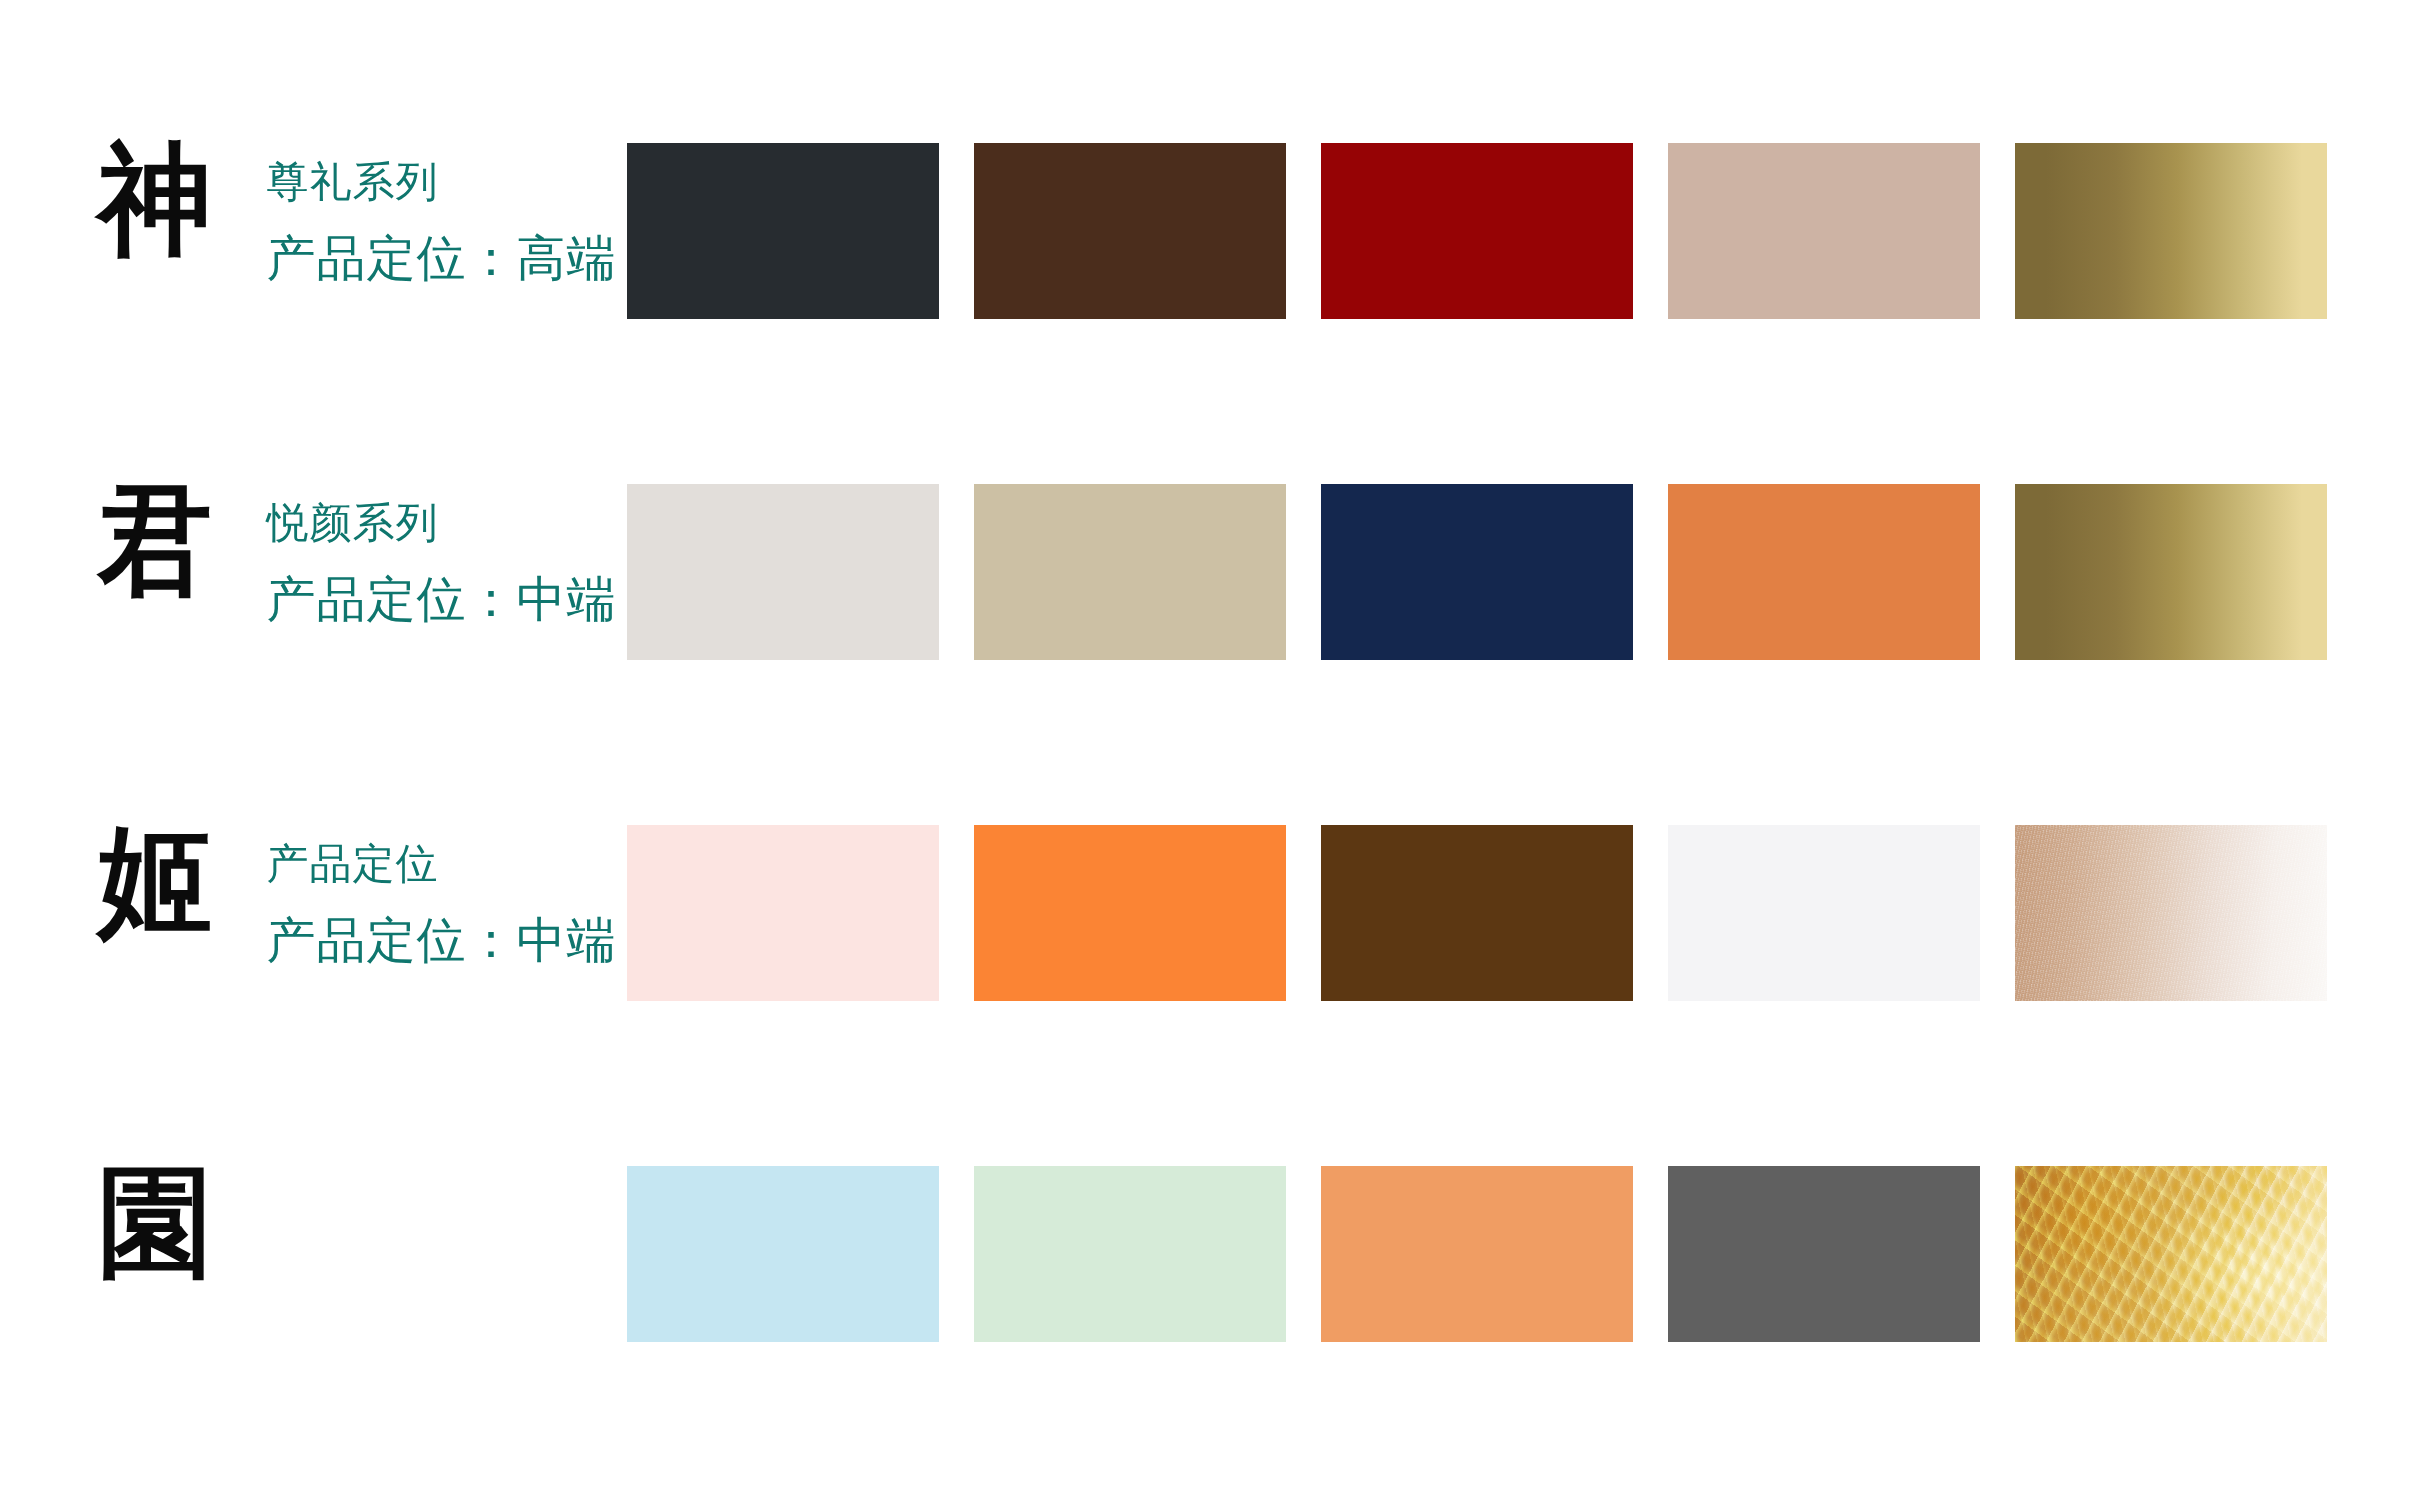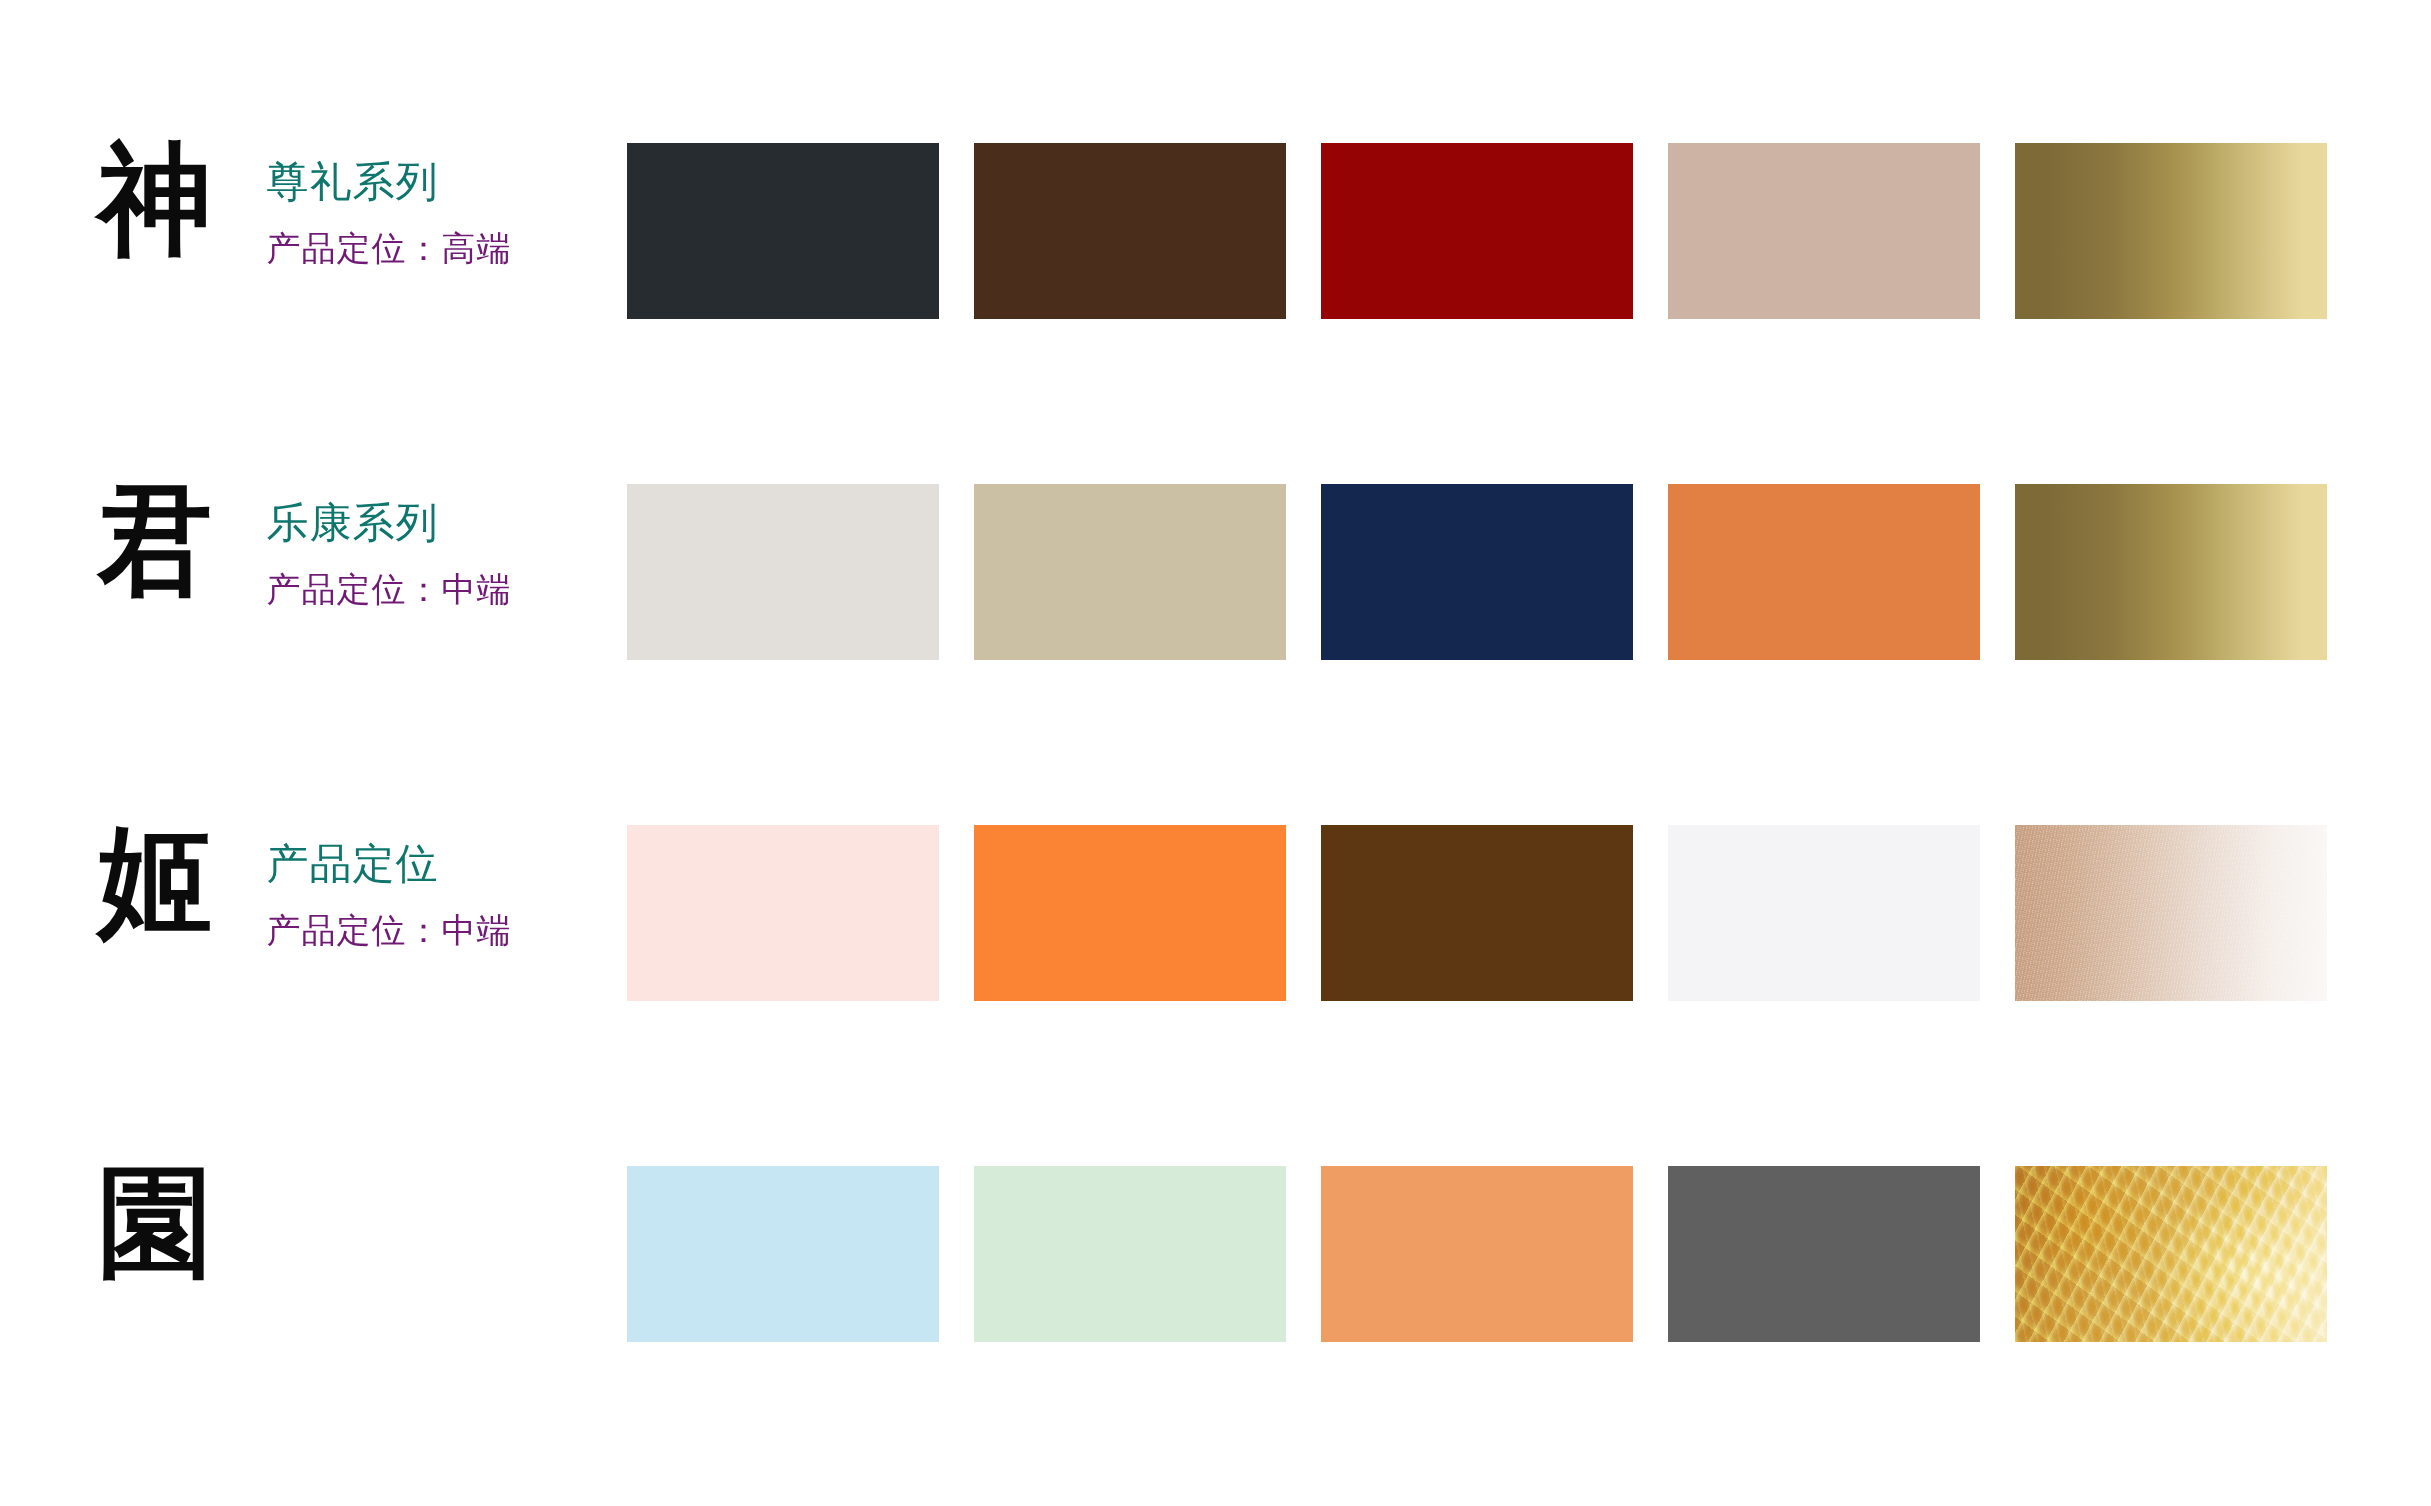--- a/index.html
+++ b/index.html
@@ -60,23 +60,23 @@
     font-family: "DejaVu Serif", "Liberation Serif", serif;
     font-size: 42px;
     line-height: 1.38;
     color: #0f766e;
     letter-spacing: 1px;
     white-space: nowrap;
   }
 
   .series-tier {
     font-family: "DejaVu Serif", "Liberation Serif", serif;
-    font-size: 34px;
+    font-size: 49px;
     line-height: 1.38;
-    color: #701a75;
+    color: #0f766e;
     letter-spacing: 1px;
     white-space: nowrap;
     margin-top: 13.7px;
   }
 
   
   .swatch-strip {
     display: flex;
     gap: 35px;
     padding-top: 27.4px;
@@ -154,21 +154,21 @@
         <div class="swatch" style="background: rgb(75, 45, 28);"><span></span></div>
         <div class="swatch" style="background: rgb(150, 3, 5);"><span></span></div>
         <div class="swatch" style="background: rgb(205, 179, 164);"><span></span></div>
         <div class="swatch" style="background: linear-gradient(90deg, rgb(125, 106, 55) 0%, rgb(125, 106, 55) 10%, rgb(141, 120, 64) 32%, rgb(168, 147, 79) 52%, rgb(200, 183, 117) 72%, rgb(233, 216, 156) 92%, rgb(233, 216, 156) 100%);"><span></span></div>
       </div>
     </div>
     <div class="palette-row">
       <div class="row-label">
         <div class="brand-glyph">君</div>
         <div class="label-text">
-          <div class="series-name">乐康系列</div>
+          <div class="series-name">悦颜系列</div>
           <div class="series-tier">产品定位：中端</div>
         </div>
       </div>
       <div class="swatch-strip">
         <div class="swatch" style="background: rgb(226, 222, 218);"><span></span></div>
         <div class="swatch" style="background: rgb(204, 192, 164);"><span></span></div>
         <div class="swatch" style="background: rgb(20, 39, 78);"><span></span></div>
         <div class="swatch" style="background: rgb(226, 128, 68);"><span></span></div>
         <div class="swatch" style="background: linear-gradient(90deg, rgb(125, 106, 55) 0%, rgb(125, 106, 55) 10%, rgb(141, 120, 64) 32%, rgb(168, 147, 79) 52%, rgb(200, 183, 117) 72%, rgb(233, 216, 156) 92%, rgb(233, 216, 156) 100%);"><span></span></div>
       </div>

